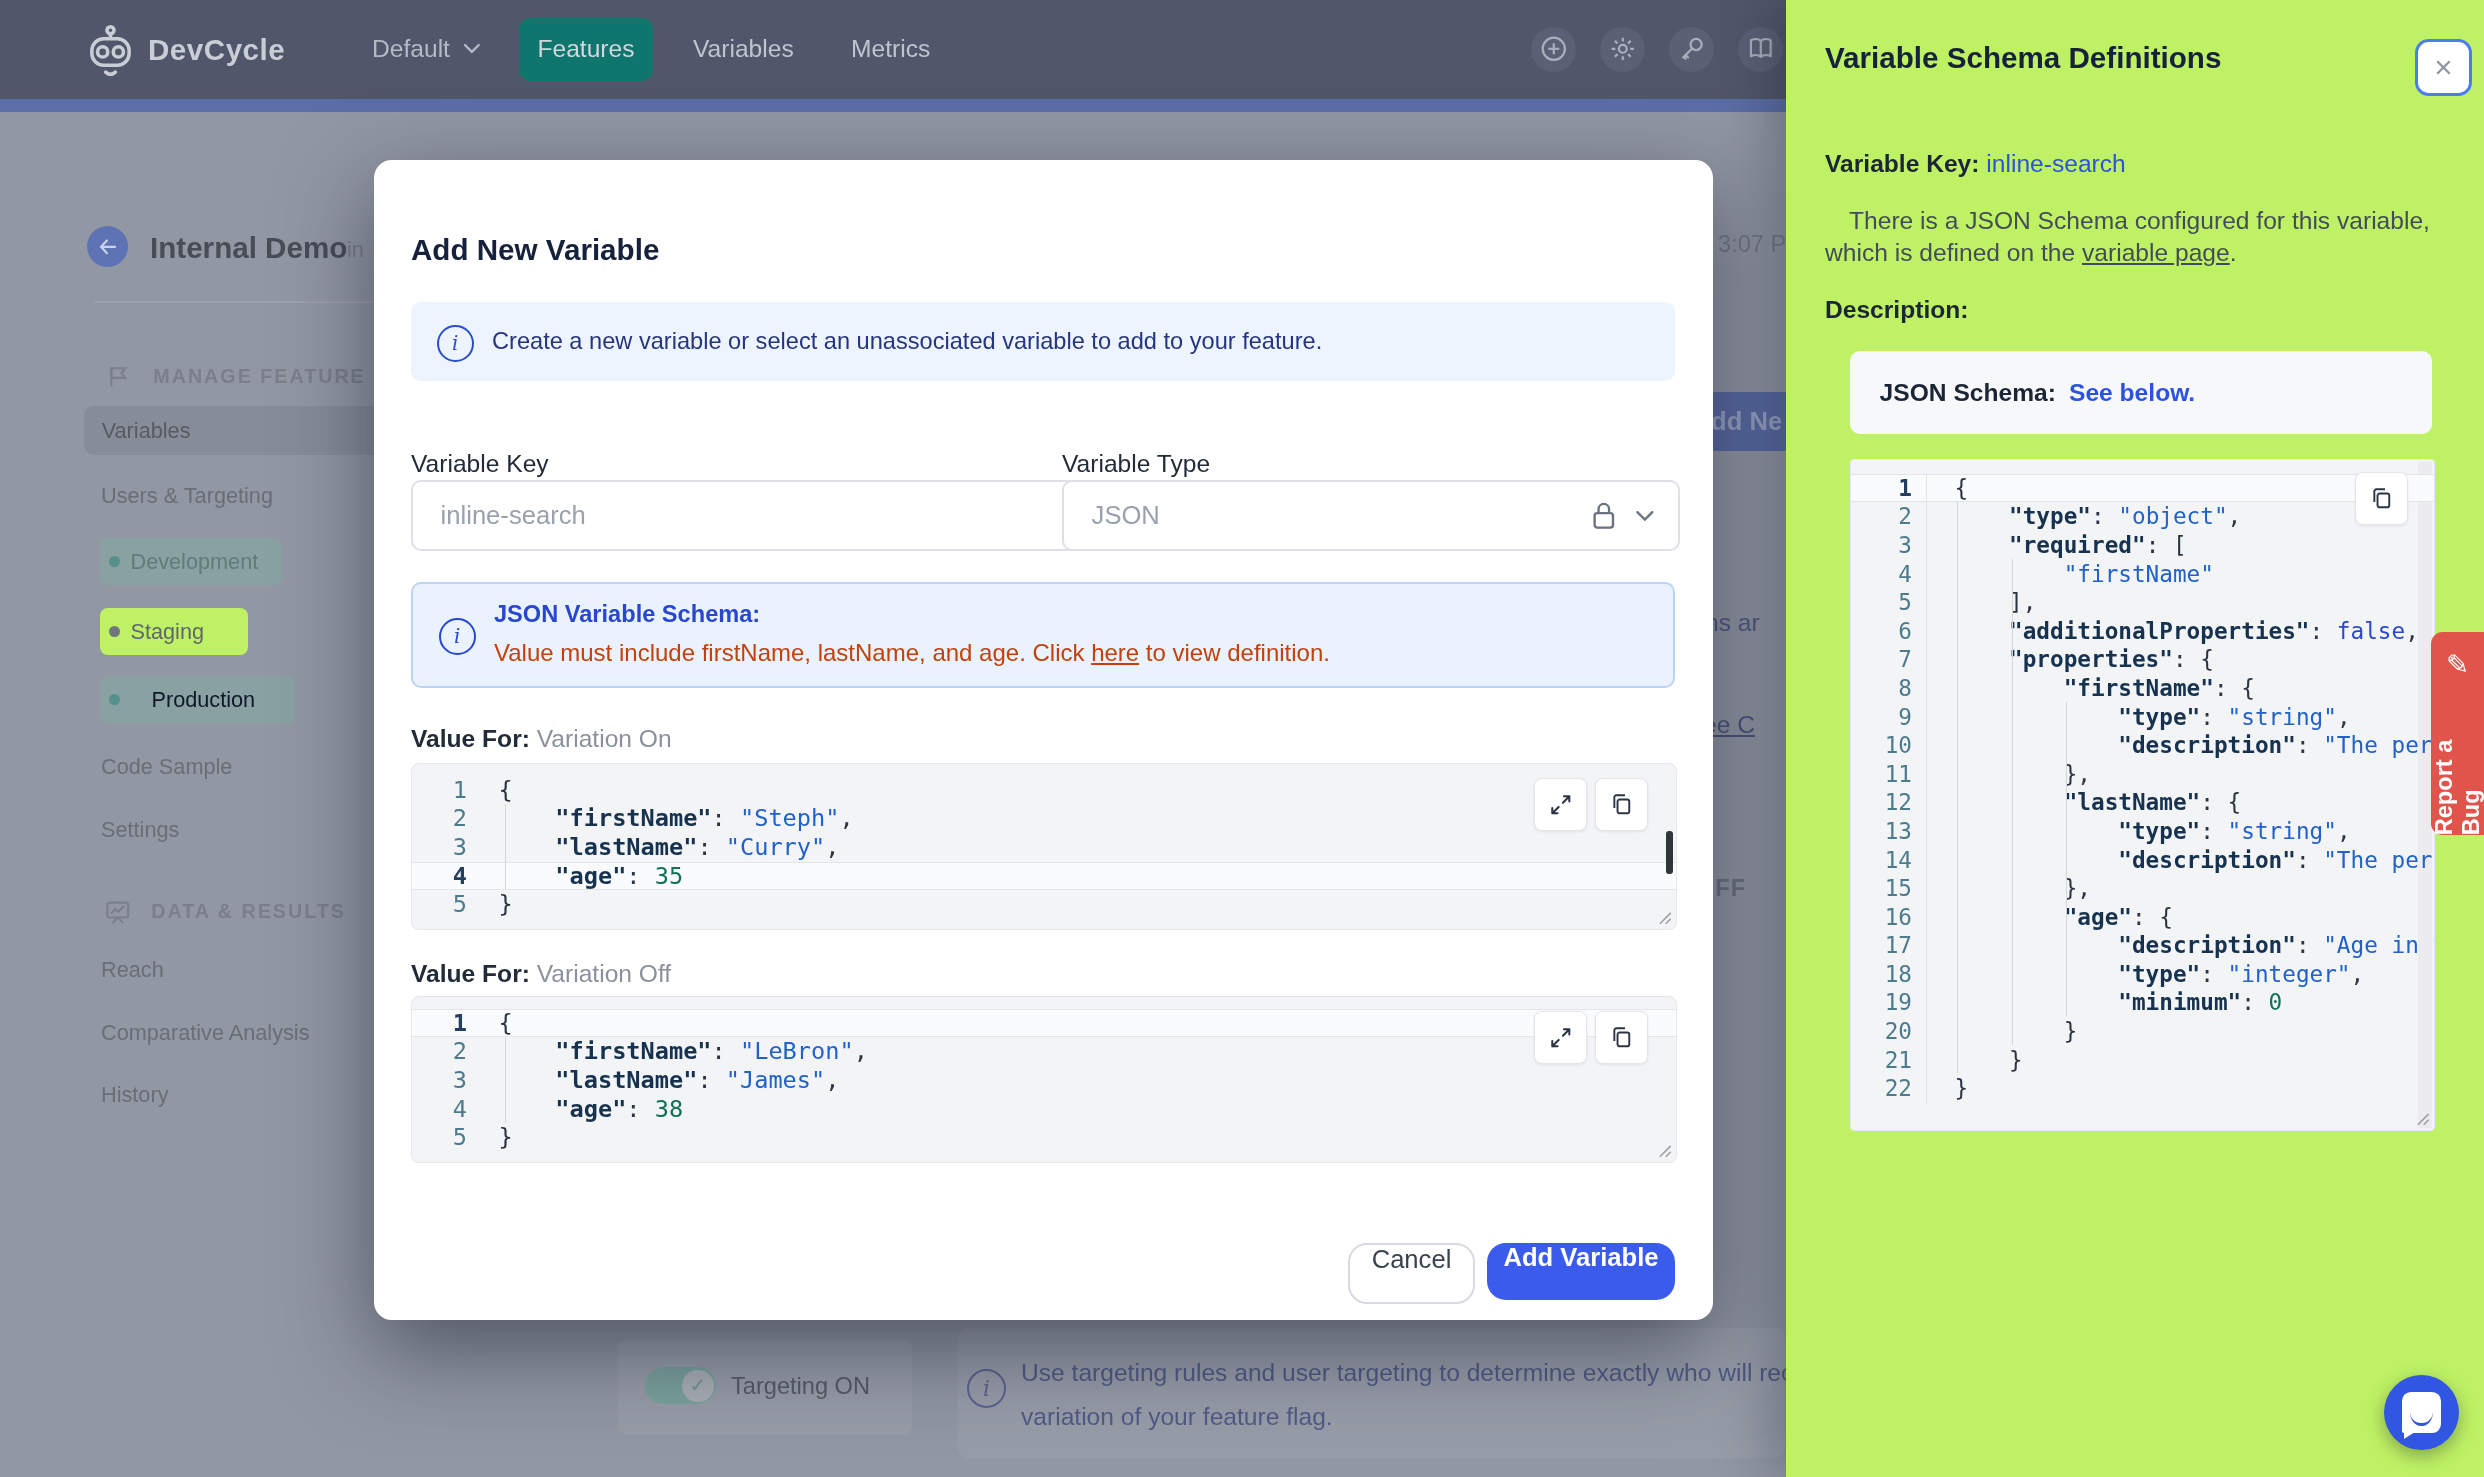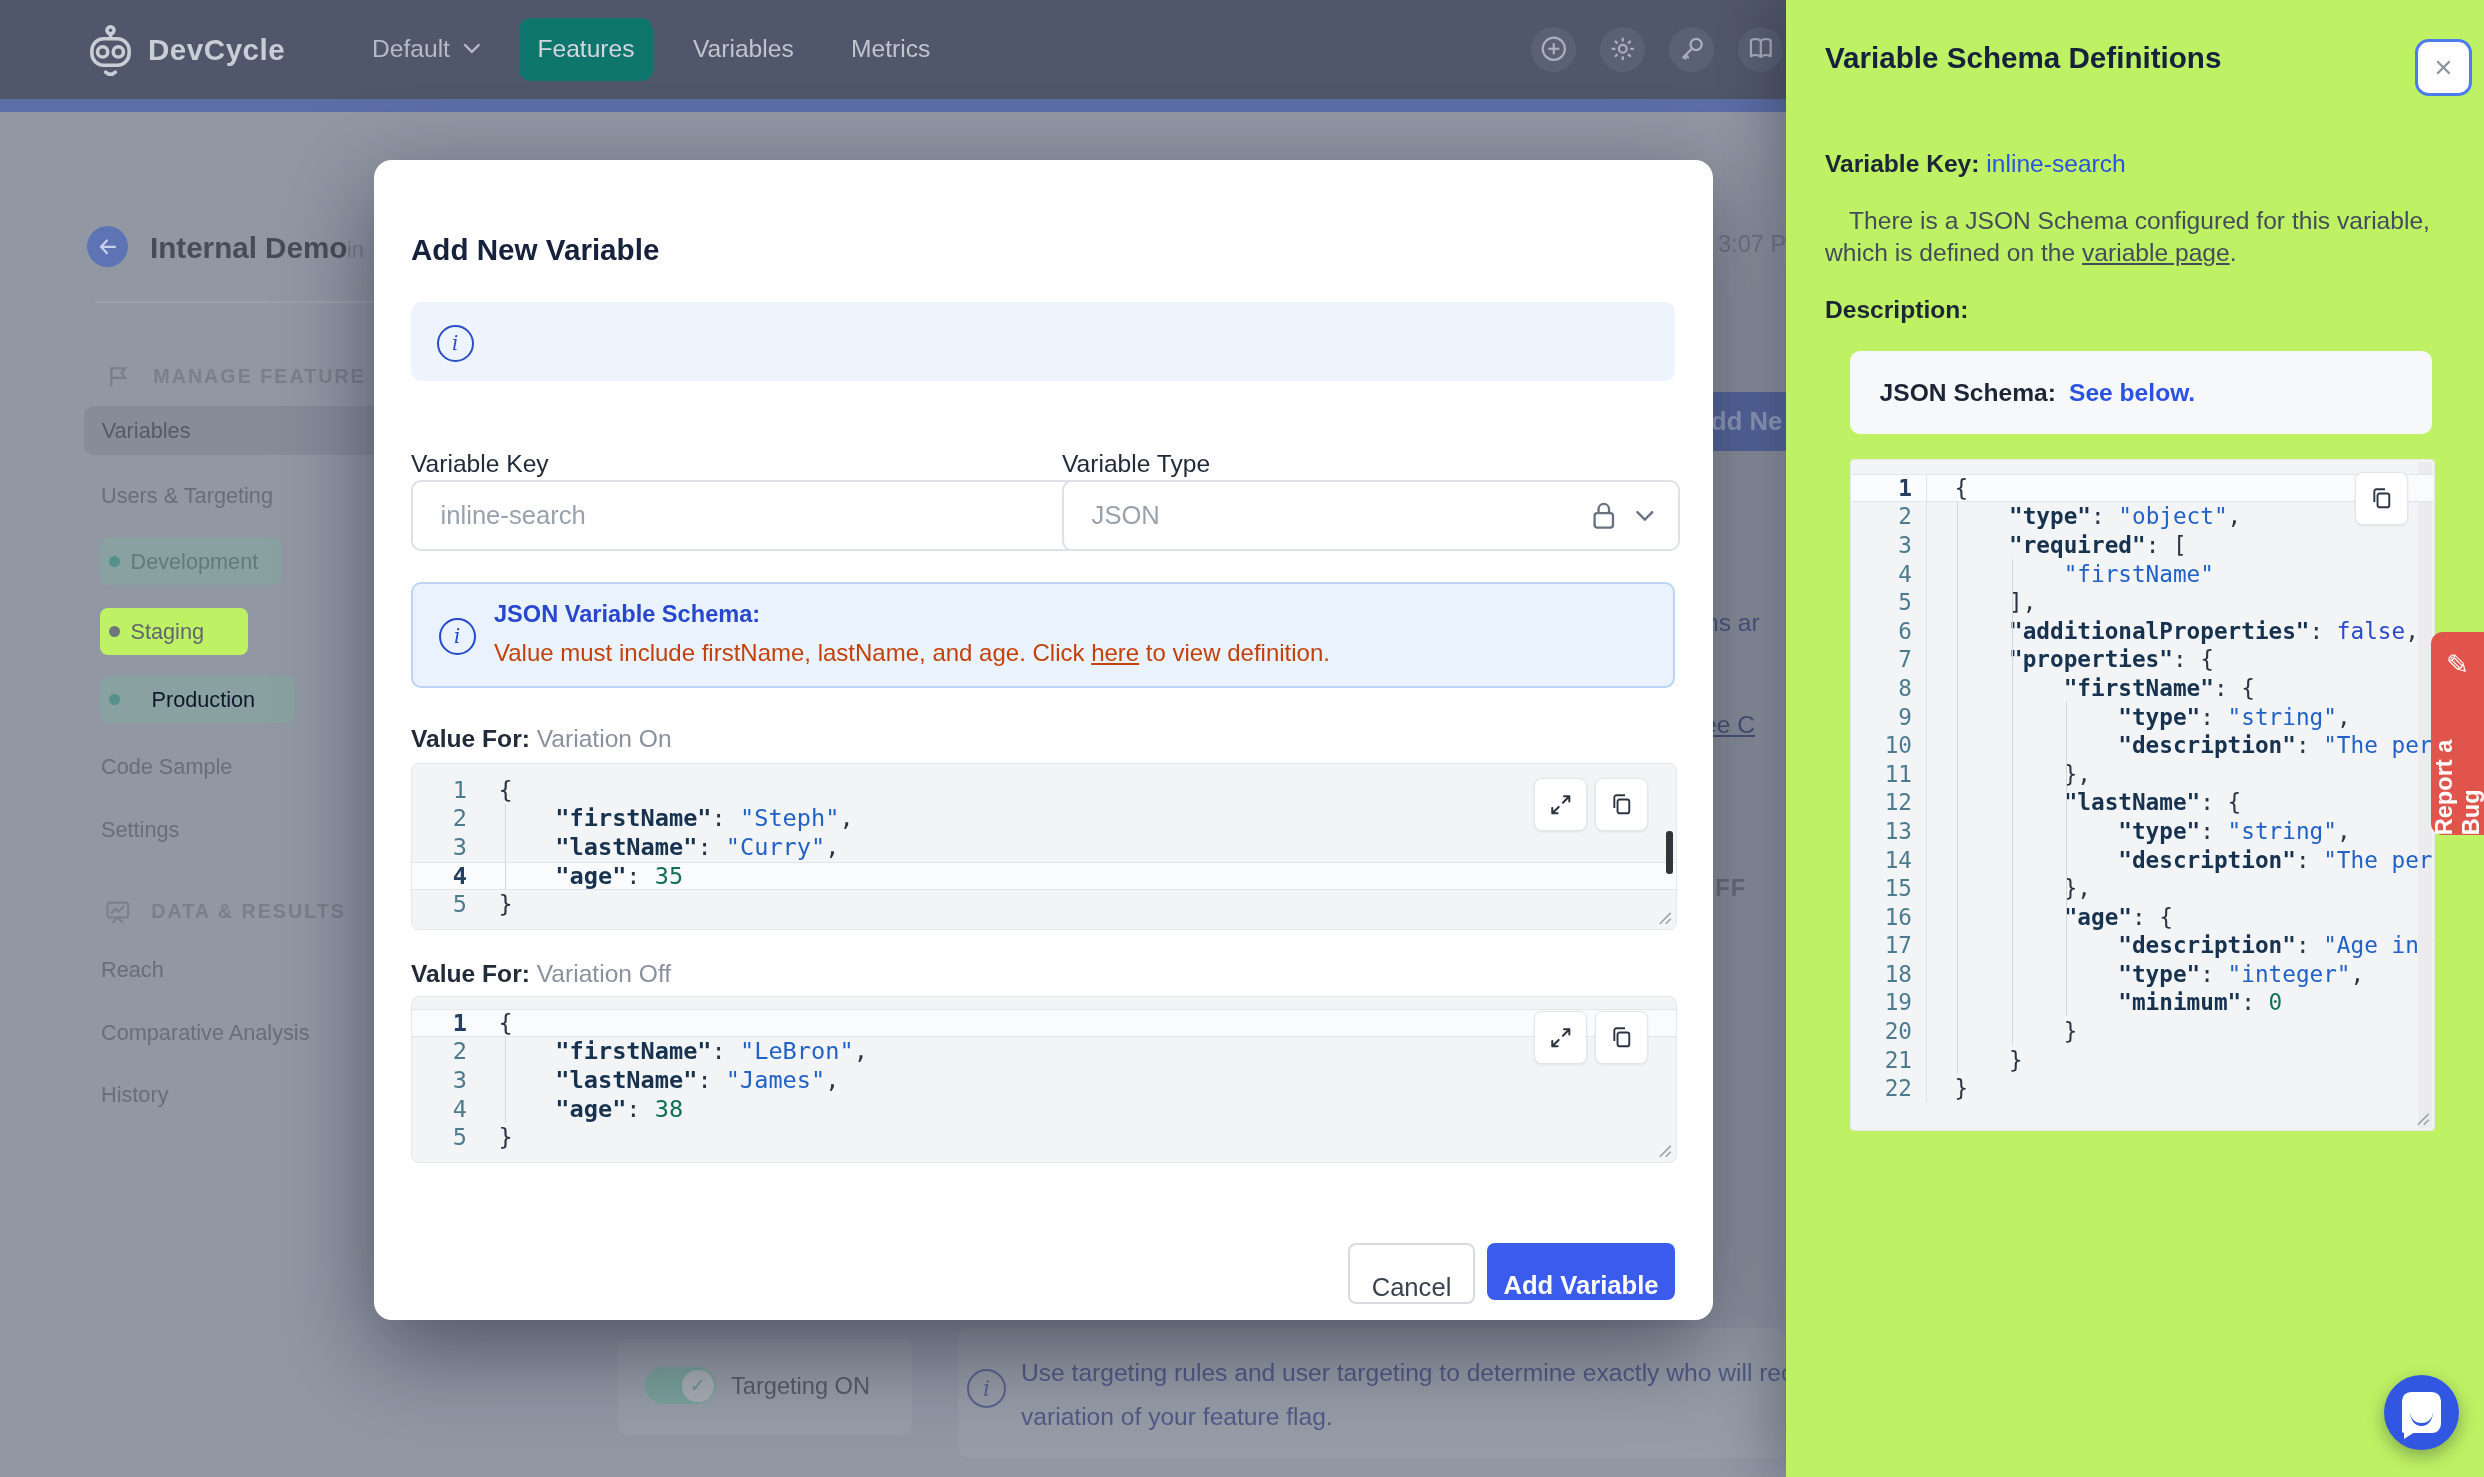--- a/index.html
+++ b/index.html
@@ -20,21 +20,21 @@
   .frag{white-space:nowrap;}
   
   .modal{left:374px;top:160px;width:1339px;height:1160px;background:#ffffff;border-radius:17.7px;
     box-shadow:0 29.6px 89px rgba(15,20,35,.5);}
   .m-title{font-size:29.6px;font-weight:600;color:#16223b;}
   .banner{background:#edf4fd;border-radius:9.9px;}
   .banner2{background:#eaf2fd;border:2px solid #bdd3f6;border-radius:9.9px;}
   .label{font-size:24.6px;font-weight:500;color:#222b38;}
   .input{background:#fff;border:2px solid #dde1e7;border-radius:9.9px;display:flex;align-items:center;}
   .input .val{font-size:25.6px;color:#99a1ac;}
-  .btn{border-radius:8px;display:flex;align-items:flex-end;justify-content:center;font-size:25.6px;}
+  .btn{border-radius:19px;display:flex;align-items:flex-start;justify-content:center;font-size:25.6px;}
   .btn.ghost{background:#fff;border:2px solid #d7dbe1;color:#39424e;font-weight:500;}
   .btn.primary{background:#3a5beb;color:#fff;font-weight:600;}
   
   .editor{background:#f3f4f6;border:1px solid #e4e7eb;border-radius:7.9px;overflow:hidden;
     font-family:"DejaVu Sans Mono",monospace;}
   .code-lines{position:relative;}
   .cl{display:flex;height:28.6px;line-height:28.6px;white-space:pre;box-sizing:border-box;}
   .cl.active{background:#fafbfc;border-top:1px solid #e4e5e8;border-bottom:1px solid #e4e5e8;line-height:26.6px;}
   .ln{flex:0 0 auto;text-align:right;color:#4c7b8e;}
   .cl.active .ln{color:#243e60;font-weight:bold;}
@@ -222,20 +222,21 @@
   <div class="abs" style="left:731px;top:1373px;font-size:23.6px;color:#565c67;white-space:nowrap;">Targeting ON</div>
   <div class="abs" style="left:967px;top:1369px;width:35px;height:35px;border-radius:50%;border:2px solid #5a6490;color:#5a6490;display:flex;align-items:center;justify-content:center;font-size:21.7px;font-family:'DejaVu Serif',serif;font-style:italic;">i</div>
   <div class="abs frag" style="left:1021px;top:1359px;font-size:24.6px;color:#515b86;width:765px;overflow:hidden;white-space:nowrap;">Use targeting rules and user targeting to determine exactly who will receiv</div>
   <div class="abs frag" style="left:1021px;top:1403px;font-size:24.6px;color:#515b86;">variation of your feature flag.</div>
 
   <div class="abs modal">
     <div class="abs m-title" style="left:37px;top:73px;">Add New Variable</div>
 
     <div class="abs banner" style="left:37px;top:142px;width:1264px;height:79px;">
       <div class="abs" style="left:25.6px;top:22.7px;width:33px;height:33px;border-radius:50%;border:2.5px solid #2b50c7;color:#2b50c7;display:flex;align-items:center;justify-content:center;font-size:19.7px;font-family:'DejaVu Serif',serif;font-style:italic;">i</div>
+      <div class="abs" style="left:81px;top:25.6px;font-size:23.6px;font-weight:500;color:#26357f;white-space:nowrap;">Create a new variable or select an unassociated variable to add to your feature.</div>
     </div>
 
     <div class="abs label" style="left:37px;top:290px;">Variable Key</div>
     <div class="abs input" style="left:37px;top:320px;width:798px;height:67px;">
       <span class="val" style="margin-left:27.6px;">inline-search</span>
       <div class="abs" style="right:21.7px;top:17.7px;width:31.5px;height:31.5px;border-radius:50%;background:#8f97a2;display:flex;align-items:center;justify-content:center;">
         <span style="color:#fff;font-size:19.7px;line-height:1;">×</span>
       </div>
     </div>
 

